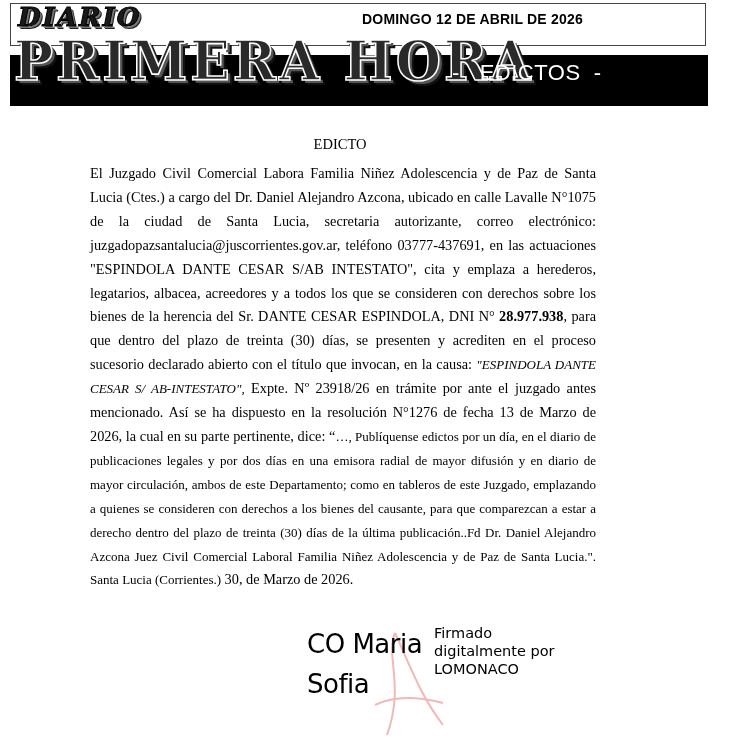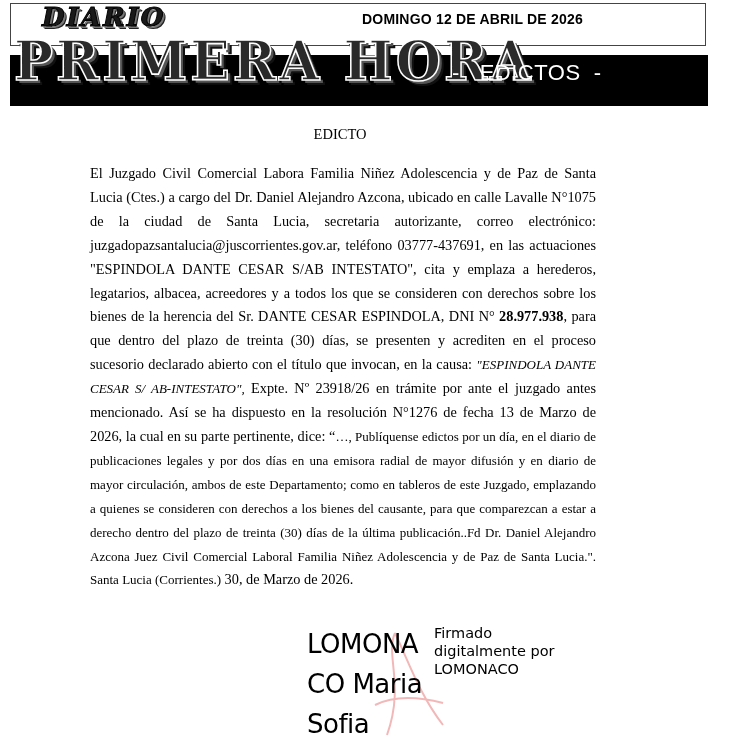--- a/index.html
+++ b/index.html
@@ -12,21 +12,20 @@
     .header-band {
       position: absolute; left: 10px; top: 55px; width: 698px; height: 51px;
       background: #000;
     }
     .logo-small {
       position: absolute; left: 18px; top: 2px;
       font-family: "DejaVu Serif", serif; font-weight: bold; font-style: italic;
       font-size: 26px; letter-spacing: 2px; color: #1a1a1a;
       -webkit-text-stroke: 1px #000;
       text-shadow: 2px 2px 0 #777, 3px 3px 0 #222;
-      margin-left: 24px;
     }
     .logo-big {
       position: absolute; left: 14px; top: 34px;
       font-family: "DejaVu Serif", serif; font-weight: bold;
       font-size: 52px; letter-spacing: 3px; color: #2a2a2a; line-height: 1;
       transform: scaleY(1.05); transform-origin: top left;
       -webkit-text-stroke: 1.5px #ffffff;
       text-shadow: 3px 3px 0 #555, 5px 5px 0 #111;
       white-space: nowrap;
     }
@@ -35,21 +34,21 @@
       font-family: "Liberation Sans", sans-serif; font-weight: bold;
       font-size: 14px; color: #000; letter-spacing: 0.2px; white-space: nowrap;
     }
     .section-title {
       position: absolute; left: 452px; top: 60px;
       font-family: "Liberation Sans", sans-serif; font-size: 22px;
       color: #ffffff; white-space: pre; letter-spacing: 0.5px;
     }
 
     .edicto-title {
-      position: absolute; left: 0; width: 680px; top: 126px; text-align: center;
+      position: absolute; left: 0; width: 680px; top: 136px; text-align: center;
       font-size: 14.5px;
     }
     .body-text {
       position: absolute; left: 90px; top: 162px; width: 506px;
       font-size: 14.3px; line-height: 23.9px; text-align: justify;
     }
     .body-text .small { font-size: 13px; }
     .body-text b { font-weight: bold; }
 
     .sig-name {
@@ -78,21 +77,20 @@
 
 <div class="edicto-title">EDICTO</div>
 
 <div class="body-text"><span> El Juzgado Civil Comercial Labora Familia Niñez Adolescencia y de Paz de Santa Lucia (Ctes.) a cargo del Dr. Daniel Alejandro Azcona, ubicado en calle Lavalle N°1075 de la ciudad de Santa Lucia, secretaria autorizante, correo electrónico: juzgadopazsantalucia@juscorrientes.gov.ar, teléfono 03777-437691, en las actuaciones "ESPINDOLA DANTE CESAR S/AB INTESTATO", cita y emplaza a herederos, legatarios, albacea, acreedores y a todos los que se consideren con derechos sobre los bienes de la herencia del Sr. DANTE CESAR ESPINDOLA, DNI N° </span><b>28.977.938</b><span>, para que dentro del plazo de treinta (30) días, se presenten y acrediten en el proceso sucesorio declarado abierto  con el título que invocan, en la causa: </span><i class="small">"ESPINDOLA DANTE CESAR S/ AB-INTESTATO",</i><span> Expte. Nº 23918/26 en trámite por ante el juzgado antes mencionado. Así se ha dispuesto en la  resolución  N°1276 de fecha 13 de Marzo de 2026, la cual en su parte pertinente, dice: “</span><span class="small">…, Publíquense edictos por un día, en el diario de publicaciones legales y por dos días en una emisora radial de mayor difusión y en diario de mayor circulación, ambos de este Departamento; como en tableros de este Juzgado, emplazando a quienes se consideren con derechos a los bienes del causante, para que comparezcan a estar a derecho dentro del plazo de treinta (30) días de la última publicación..Fd Dr. Daniel Alejandro Azcona Juez Civil Comercial Laboral Familia Niñez Adolescencia y de Paz de Santa Lucia.". Santa Lucia (Corrientes.)</span><span> 30,  de Marzo de 2026.</span></div>
 
 <svg class="sig-mark" viewBox="0 0 80 120">
   <path d="M30 8 C 20 30, 40 60, 22 110 M30 8 C 45 40, 55 70, 78 100 M10 80 C 30 70, 55 72, 78 78" stroke="#f2b8b8" stroke-width="2" fill="none"></path>
 </svg>
 
 <div class="sig-name">
-  <div>LOMONA</div>
   <div>CO Maria</div>
   <div>Sofia</div>
 </div>
 
 <div class="sig-detail">
   <div>Firmado</div>
   <div>digitalmente por</div>
   <div>LOMONACO</div>
 </div>
 

